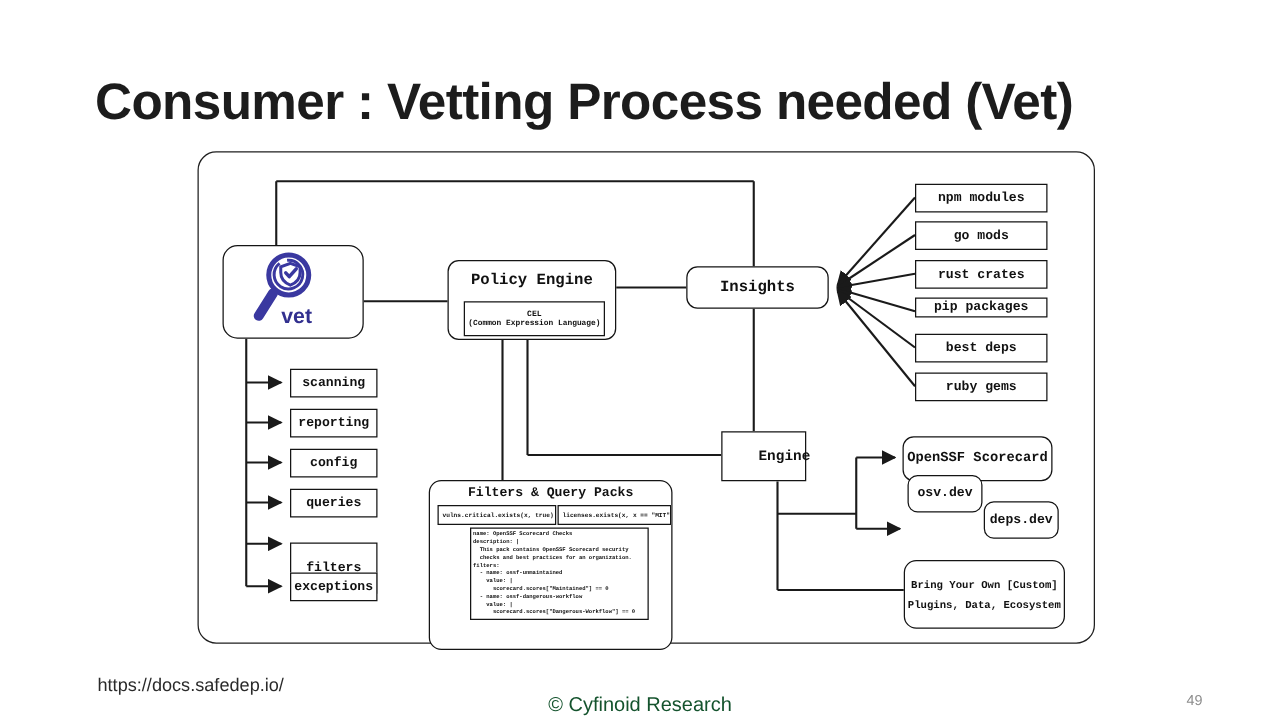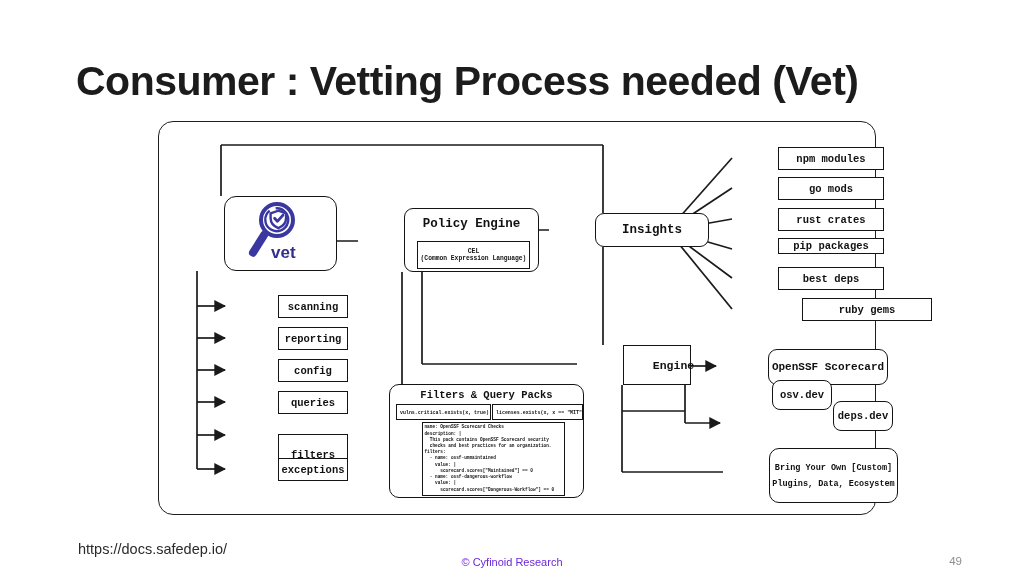--- a/index.html
+++ b/index.html
@@ -7,21 +7,21 @@
        font-family:"Liberation Sans", sans-serif;position:relative;}
   .abs{position:absolute;}
   #title{left:76px;top:58px;font-size:41px;font-weight:700;color:#1c1c1c;
          letter-spacing:-0.5px;white-space:nowrap;}
   #outer{left:158px;top:121px;width:716px;height:392px;border:1.7px solid #1f1f1f;
          border-radius:15px;background:#fff;}
   svg.wires{left:0;top:0;width:1024px;height:576px;pointer-events:none;}
   .box{position:absolute;background:#fff;border:1.8px solid #141414;
        display:flex;align-items:center;justify-content:center;
        font-family:"Liberation Mono","DejaVu Sans Mono",monospace;
-       font-weight:bold;color:#111;box-sizing:border-box;margin-left:46px;}
+       font-weight:bold;color:#111;box-sizing:border-box;}
   .round{border-radius:9px;}
   .eco{font-size:10.5px;}
   .feat{font-size:10.5px;}
   
   #vetbox{left:178px;top:196px;width:113px;height:75px;border-radius:12px;display:block;}
   #vetbox svg{position:absolute;left:12px;top:1px;width:64px;height:64px;}
   #vetlabel{position:absolute;left:46px;top:46px;font-family:"Liberation Sans",sans-serif;
             font-size:17px;font-weight:bold;color:#32308f;}
   
   #policy{left:358px;top:208px;width:135px;height:64px;display:block;}
@@ -32,36 +32,36 @@
   #celbox .l2{font-size:6.3px;font-weight:bold;white-space:nowrap;}
   #insights{left:549px;top:213px;width:114px;height:34px;font-size:12.5px;}
   #engine{left:577px;top:345px;width:68px;height:40px;font-size:11.5px;padding-left:33px;}
   #openssf{left:722px;top:349px;width:120px;height:36px;font-size:11px;}
   #osv{left:726px;top:380px;width:60px;height:30px;font-size:10.5px;border-radius:8px;}
   #deps{left:787px;top:401px;width:60px;height:30px;font-size:10.5px;border-radius:8px;}
   #byo{left:723px;top:448px;width:129px;height:55px;border-radius:10px;
        display:flex;flex-direction:column;justify-content:center;gap:6px;font-size:8.5px;}
   #byo div{white-space:nowrap;}
   
-  #fpack{left:343px;top:384px;width:195px;height:114px;border-radius:10px;display:block;}
+  #fpack{left:343px;top:384px;width:195px;height:136px;border-radius:10px;display:block;}
   #fpack .ftitle{text-align:center;font-size:10.5px;margin-top:4px;}
   .chip{position:absolute;border:1.4px solid #141414;height:14px;overflow:hidden;background:#fff;}
   .chip .t{font-family:"Liberation Mono","DejaVu Sans Mono",monospace;font-weight:bold;
            font-size:9.5px;transform:scale(0.52);transform-origin:0 50%;
            white-space:nowrap;position:absolute;left:3px;top:1.5px;width:200%;}
   #chip1{left:6px;top:19px;width:93px;}
   #chip2{left:102px;top:19px;width:89px;}
   #codebox{position:absolute;left:32px;top:37px;width:141px;height:72px;
            border:1.5px solid #141414;overflow:hidden;background:#fff;}
   #codebox .scaler{transform:scale(0.48);transform-origin:0 0;width:208%;padding:2px 0 0 3px;}
   #codebox .cl{font-family:"Liberation Mono","DejaVu Sans Mono",monospace;font-weight:bold;
                font-size:9.2px;line-height:13px;white-space:pre;color:#111;}
   
   #url{left:78px;top:541px;font-size:14.5px;color:#2a2a2a;}
-  #credit{left:0;right:0;top:556px;text-align:center;font-size:11px;color:#6d28d9;}
+  #credit{left:0;right:0;top:556px;text-align:center;font-size:16px;color:#14532d;}
   #pagenum{right:62px;top:555px;font-size:11.5px;color:#8d8d8d;}
 </style>
 </head>
 <body>
 
 <div class="abs" id="title">Consumer : Vetting Process needed (Vet)</div>
 
 <div class="abs" id="outer"></div>
 
 <svg class="abs wires" viewBox="0 0 1024 576" xmlns="http://www.w3.org/2000/svg">
@@ -131,21 +131,21 @@
   </div>
 </div>
 
 <div class="box round" id="insights">Insights</div>
 
 <div class="box eco" style="left:732px;top:147px;width:106px;height:23px;">npm modules</div>
 <div class="box eco" style="left:732px;top:177px;width:106px;height:23px;">go mods</div>
 <div class="box eco" style="left:732px;top:208px;width:106px;height:23px;">rust crates</div>
 <div class="box eco" style="left:732px;top:238px;width:106px;height:16px;">pip packages</div>
 <div class="box eco" style="left:732px;top:267px;width:106px;height:23px;">best deps</div>
-<div class="box eco" style="left:756px;top:298px;width:130px;height:23px;">ruby gems</div>
+<div class="box eco" style="left:732px;top:298px;width:106px;height:23px;">ruby gems</div>
 
 <div class="box feat" style="left:232px;top:295px;width:70px;height:23px;">scanning</div>
 <div class="box feat" style="left:232px;top:327px;width:70px;height:23px;">reporting</div>
 <div class="box feat" style="left:232px;top:359px;width:70px;height:23px;">config</div>
 <div class="box feat" style="left:232px;top:391px;width:70px;height:23px;">queries</div>
 <div class="box feat" style="left:232px;top:434px;width:70px;height:41px;">filters</div>
 <div class="box feat" style="left:232px;top:458px;width:70px;height:23px;">exceptions</div>
 
 <div class="box" id="fpack">
   <div class="ftitle">Filters &amp; Query Packs</div>

